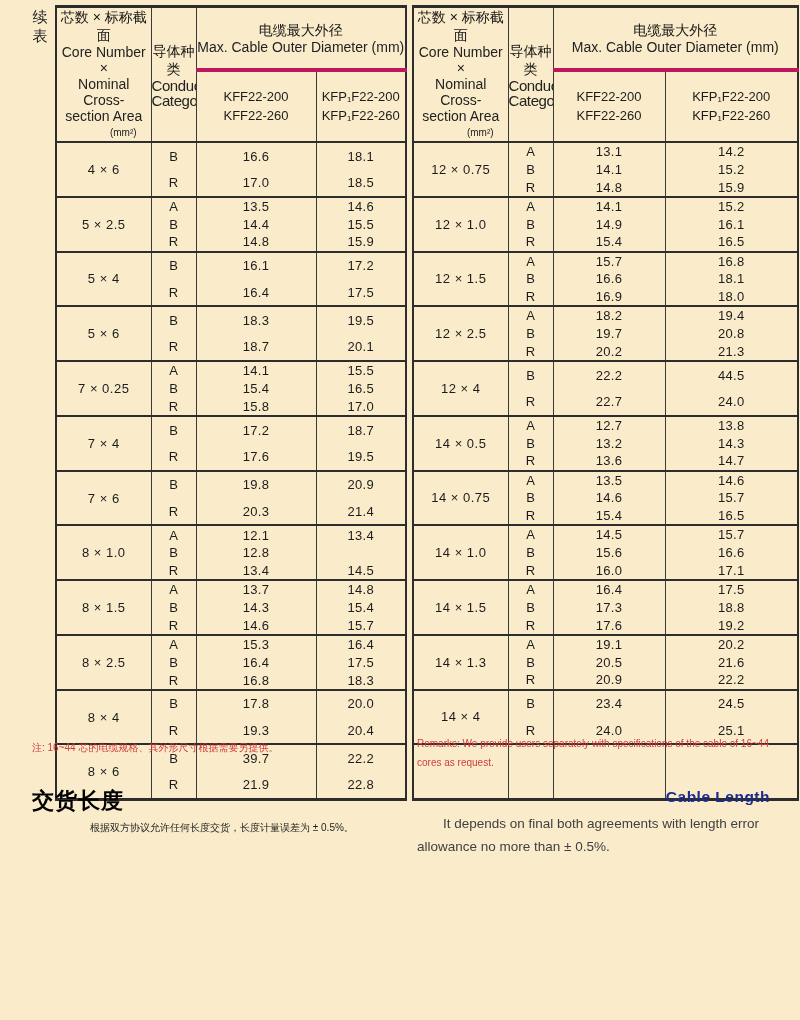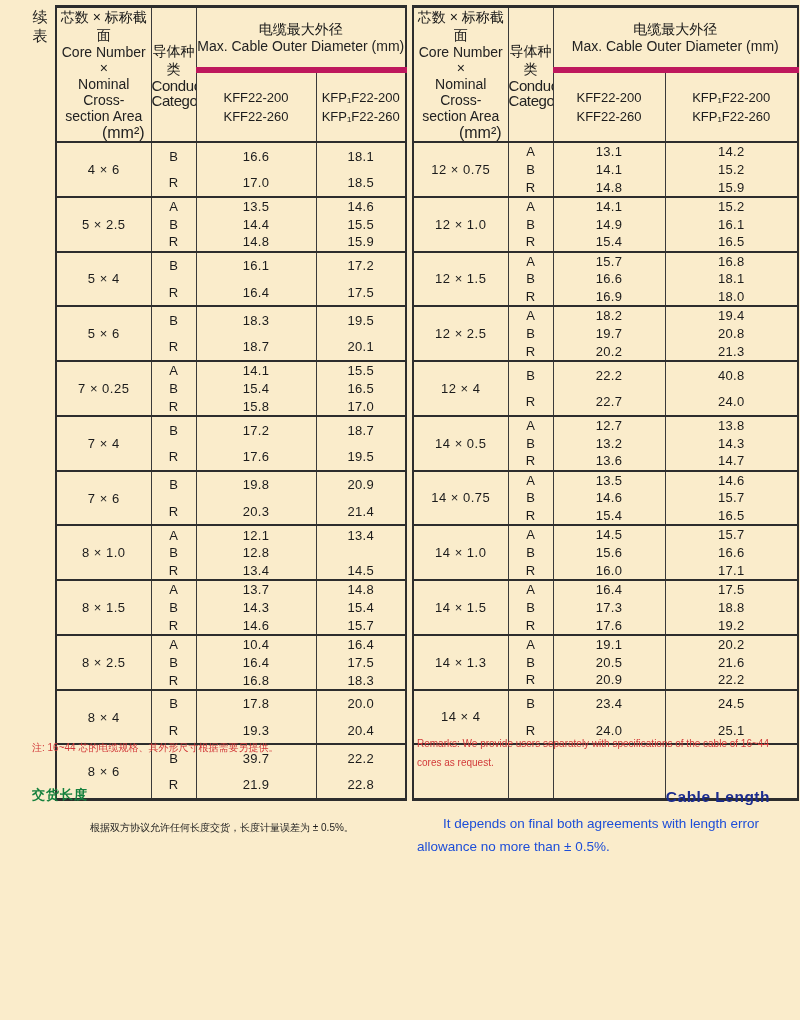--- a/index.html
+++ b/index.html
@@ -47,26 +47,26 @@
     text-align: center;
     vertical-align: middle;
     font-weight: normal;
     padding: 0;
     overflow: hidden;
   }
   
   thead th { vertical-align: middle; }
   .th-zh   { font-size: 14px; line-height: 18px; color: #161616; }
   .th-en   { font-size: 14px; line-height: 16px; color: #222; }
-  .th-unit { font-size: 16px; line-height: 17px; color: #222; margin-left: 39px; }
+  .th-unit { font-size: 10px; line-height: 17px; color: #222; margin-left: 39px; }
   .cat-head .th-en { font-size: 15px; letter-spacing: -0.4px; line-height: 15px; }
   tr.head-top th { height: 42px; }
   tr.head-sub th {
     height: 48px;
-    border-top: 6px solid #be185d;
+    border-top: 4px solid #be185d;
     font-size: 13px;
     line-height: 19px;
   }
   
   tr.group-start td { border-top: 2px solid #2d2d2d; }
   tr.h3 td { height: 17px; }
   tr.h2 td { height: 25.5px; }
   tr.h1 td { height: 51px; }
   td.size-cell { font-size: 13px; letter-spacing: 0.5px; }
   td.cat-cell  { font-size: 13px; }
@@ -77,22 +77,22 @@
     color: #D23A3A;
     font-size: 10px;
     line-height: 19px;
   }
   .note-zh { left: 32px;  top: 738px; width: 365px; }
   .note-en { left: 417px; top: 734px; width: 374px; }
   
   .sec-head-zh {
     position: absolute;
     left: 32px; top: 786px;
-    color: #15803d;
-    font-size: 13px;
+    color: #000000;
+    font-size: 22px;
     font-weight: bold;
     letter-spacing: 1px;
   }
   .sec-head-en {
     position: absolute;
     left: 500px; top: 788px;
     width: 270px;
     text-align: right;
     color: #1B2C8F;
     font-size: 15.5px;
@@ -105,21 +105,21 @@
     width: 372px;
     color: #1d1d1d;
     font-size: 10px;
     line-height: 26px;
     text-indent: 58px;
   }
   .para-en {
     position: absolute;
     left: 417px; top: 812px;
     width: 374px;
-    color: #1d4ed8;
+    color: #404040;
     font-size: 13.5px;
     line-height: 23px;
     text-indent: 26px;
   }
 </style>
 </head>
 <body>
 
 <div class="page">
 
@@ -284,21 +284,21 @@
             <td class="val-cell">15.4</td>
           </tr>
           <tr class="h3">
             <td class="cat-cell">R</td>
             <td class="val-cell">14.6</td>
             <td class="val-cell">15.7</td>
           </tr>
           <tr class="h3 group-start">
             <td rowspan="3" class="size-cell">8 × 2.5</td>
             <td class="cat-cell">A</td>
-            <td class="val-cell">10.4</td>
+            <td class="val-cell">15.3</td>
             <td class="val-cell">16.4</td>
           </tr>
           <tr class="h3">
             <td class="cat-cell">B</td>
             <td class="val-cell">16.4</td>
             <td class="val-cell">17.5</td>
           </tr>
           <tr class="h3">
             <td class="cat-cell">R</td>
             <td class="val-cell">16.8</td>
@@ -429,21 +429,21 @@
           </tr>
           <tr class="h3">
             <td class="cat-cell">R</td>
             <td class="val-cell">20.2</td>
             <td class="val-cell">21.3</td>
           </tr>
           <tr class="h2 group-start">
             <td rowspan="2" class="size-cell">12 × 4</td>
             <td class="cat-cell">B</td>
             <td class="val-cell">22.2</td>
-            <td class="val-cell">40.8</td>
+            <td class="val-cell">44.5</td>
           </tr>
           <tr class="h2">
             <td class="cat-cell">R</td>
             <td class="val-cell">22.7</td>
             <td class="val-cell">24.0</td>
           </tr>
           <tr class="h3 group-start">
             <td rowspan="3" class="size-cell">14 × 0.5</td>
             <td class="cat-cell">A</td>
             <td class="val-cell">12.7</td>

